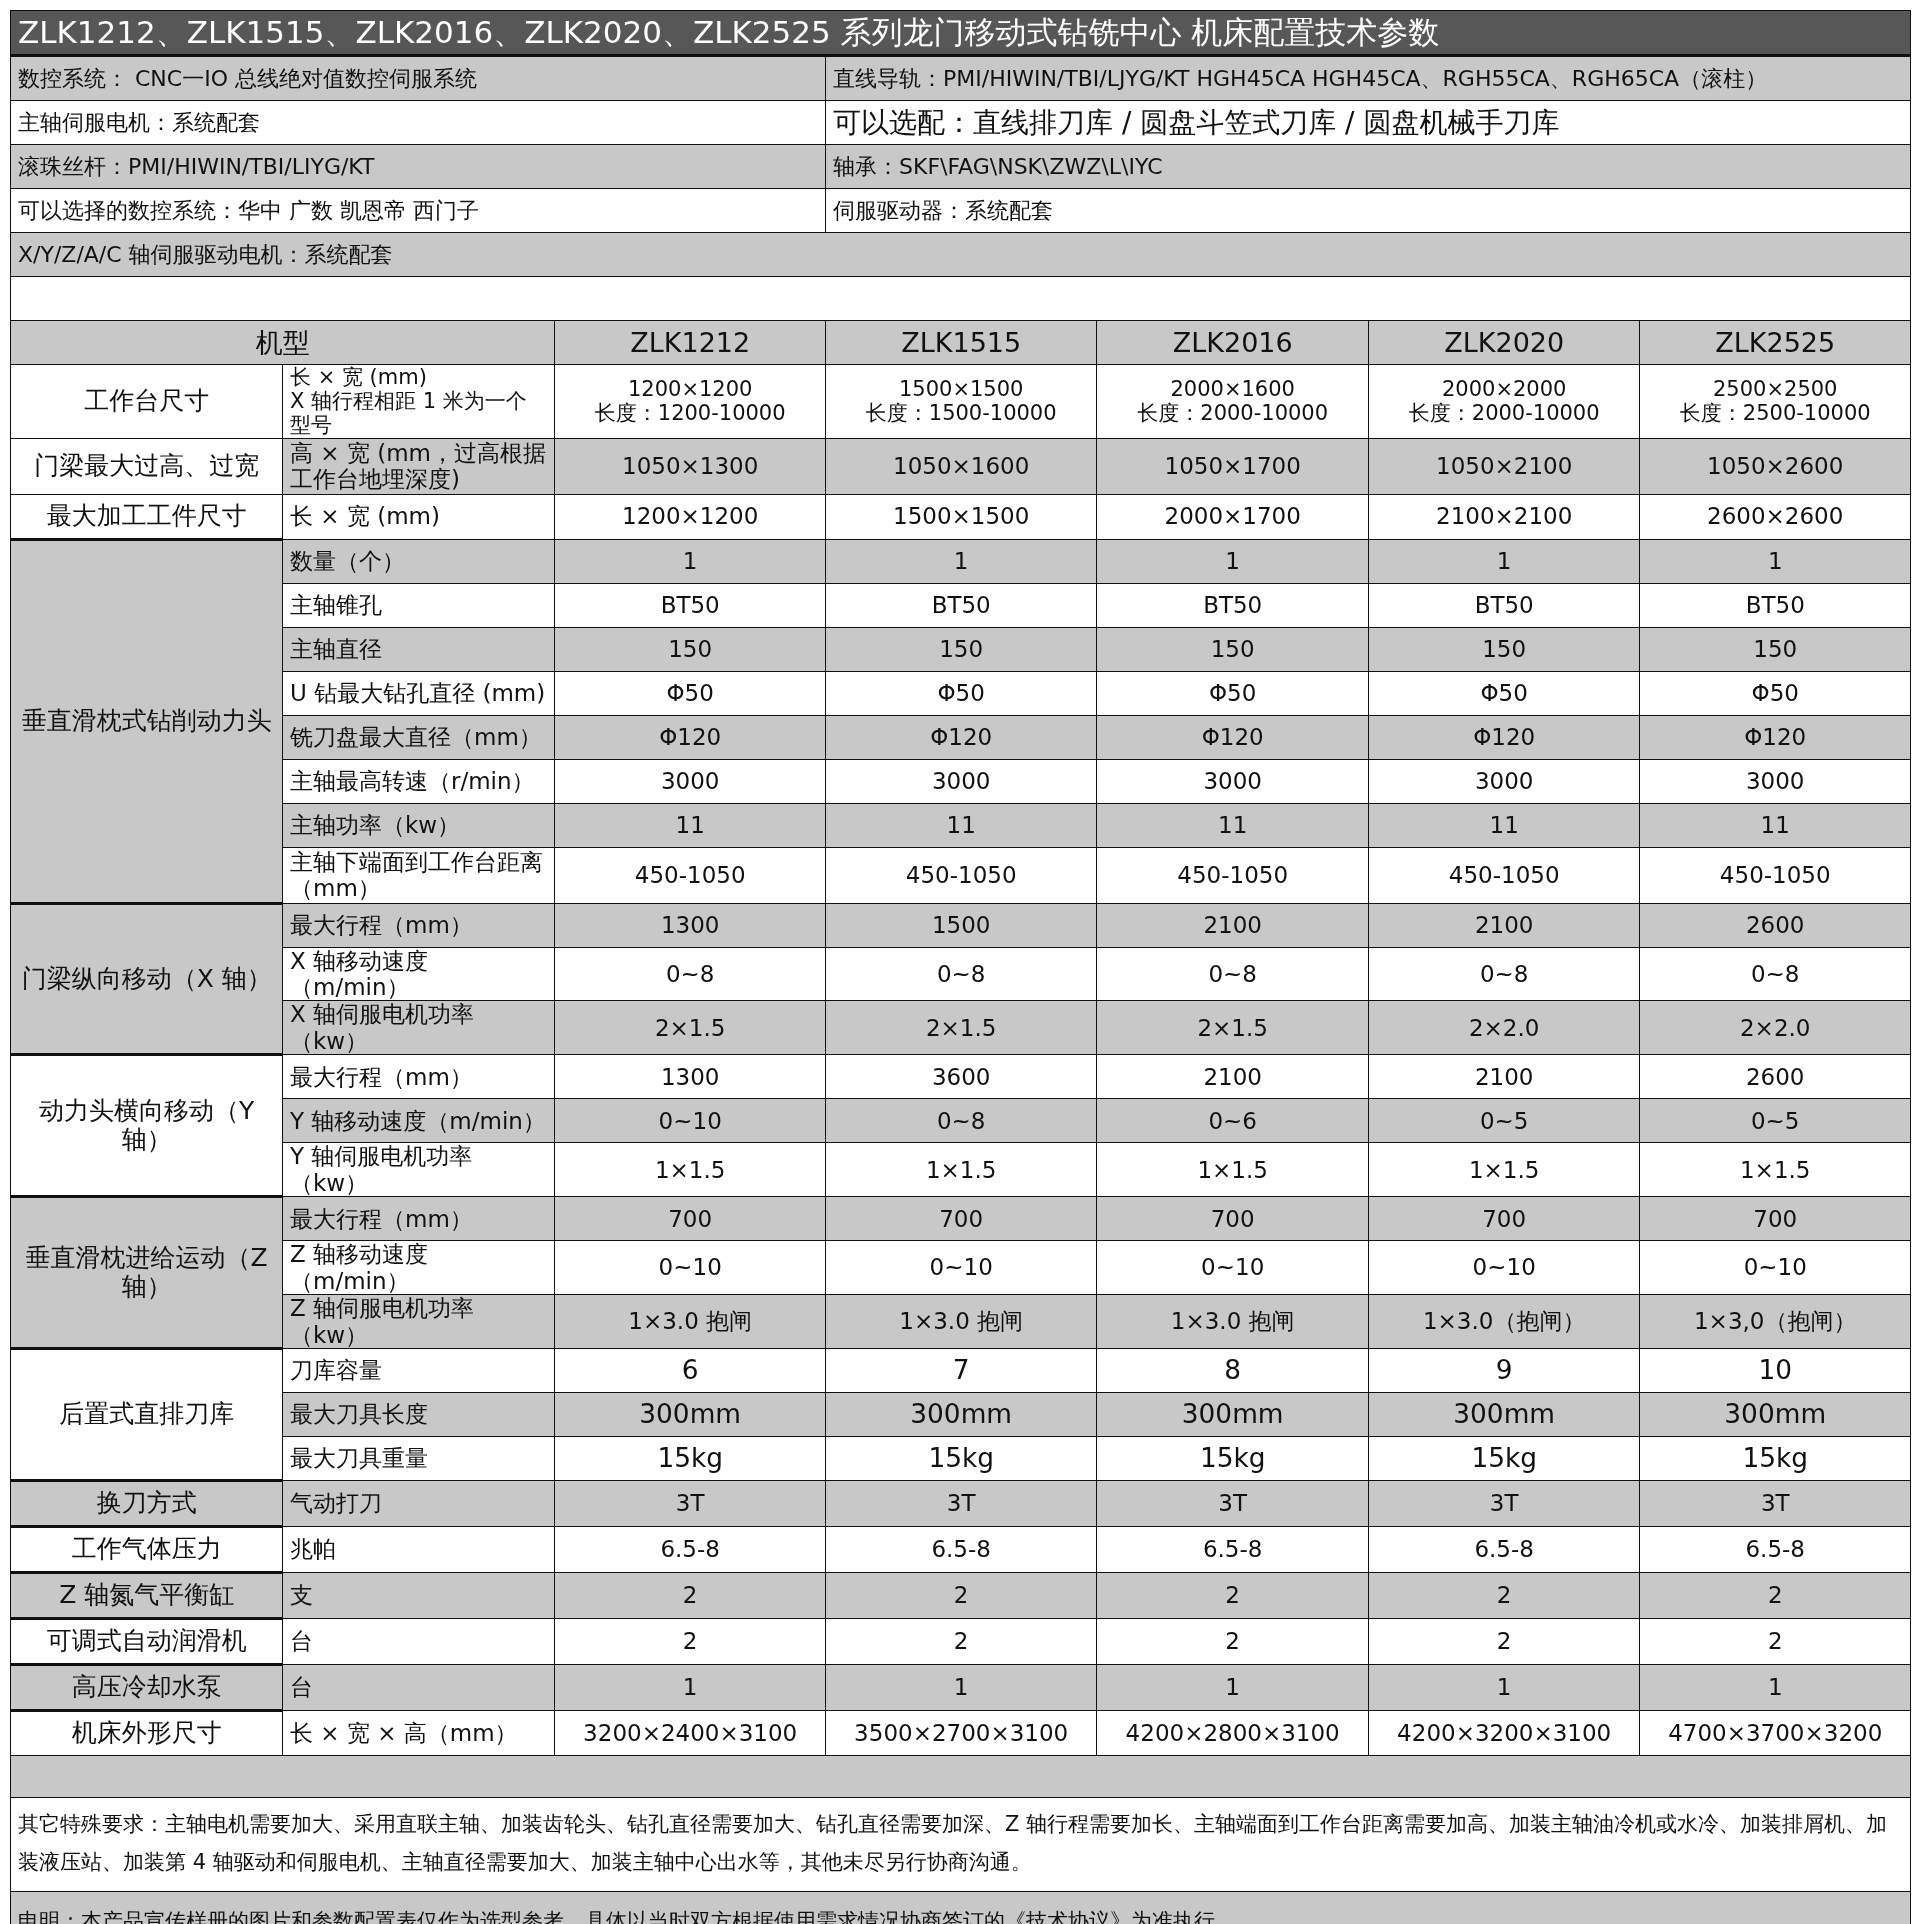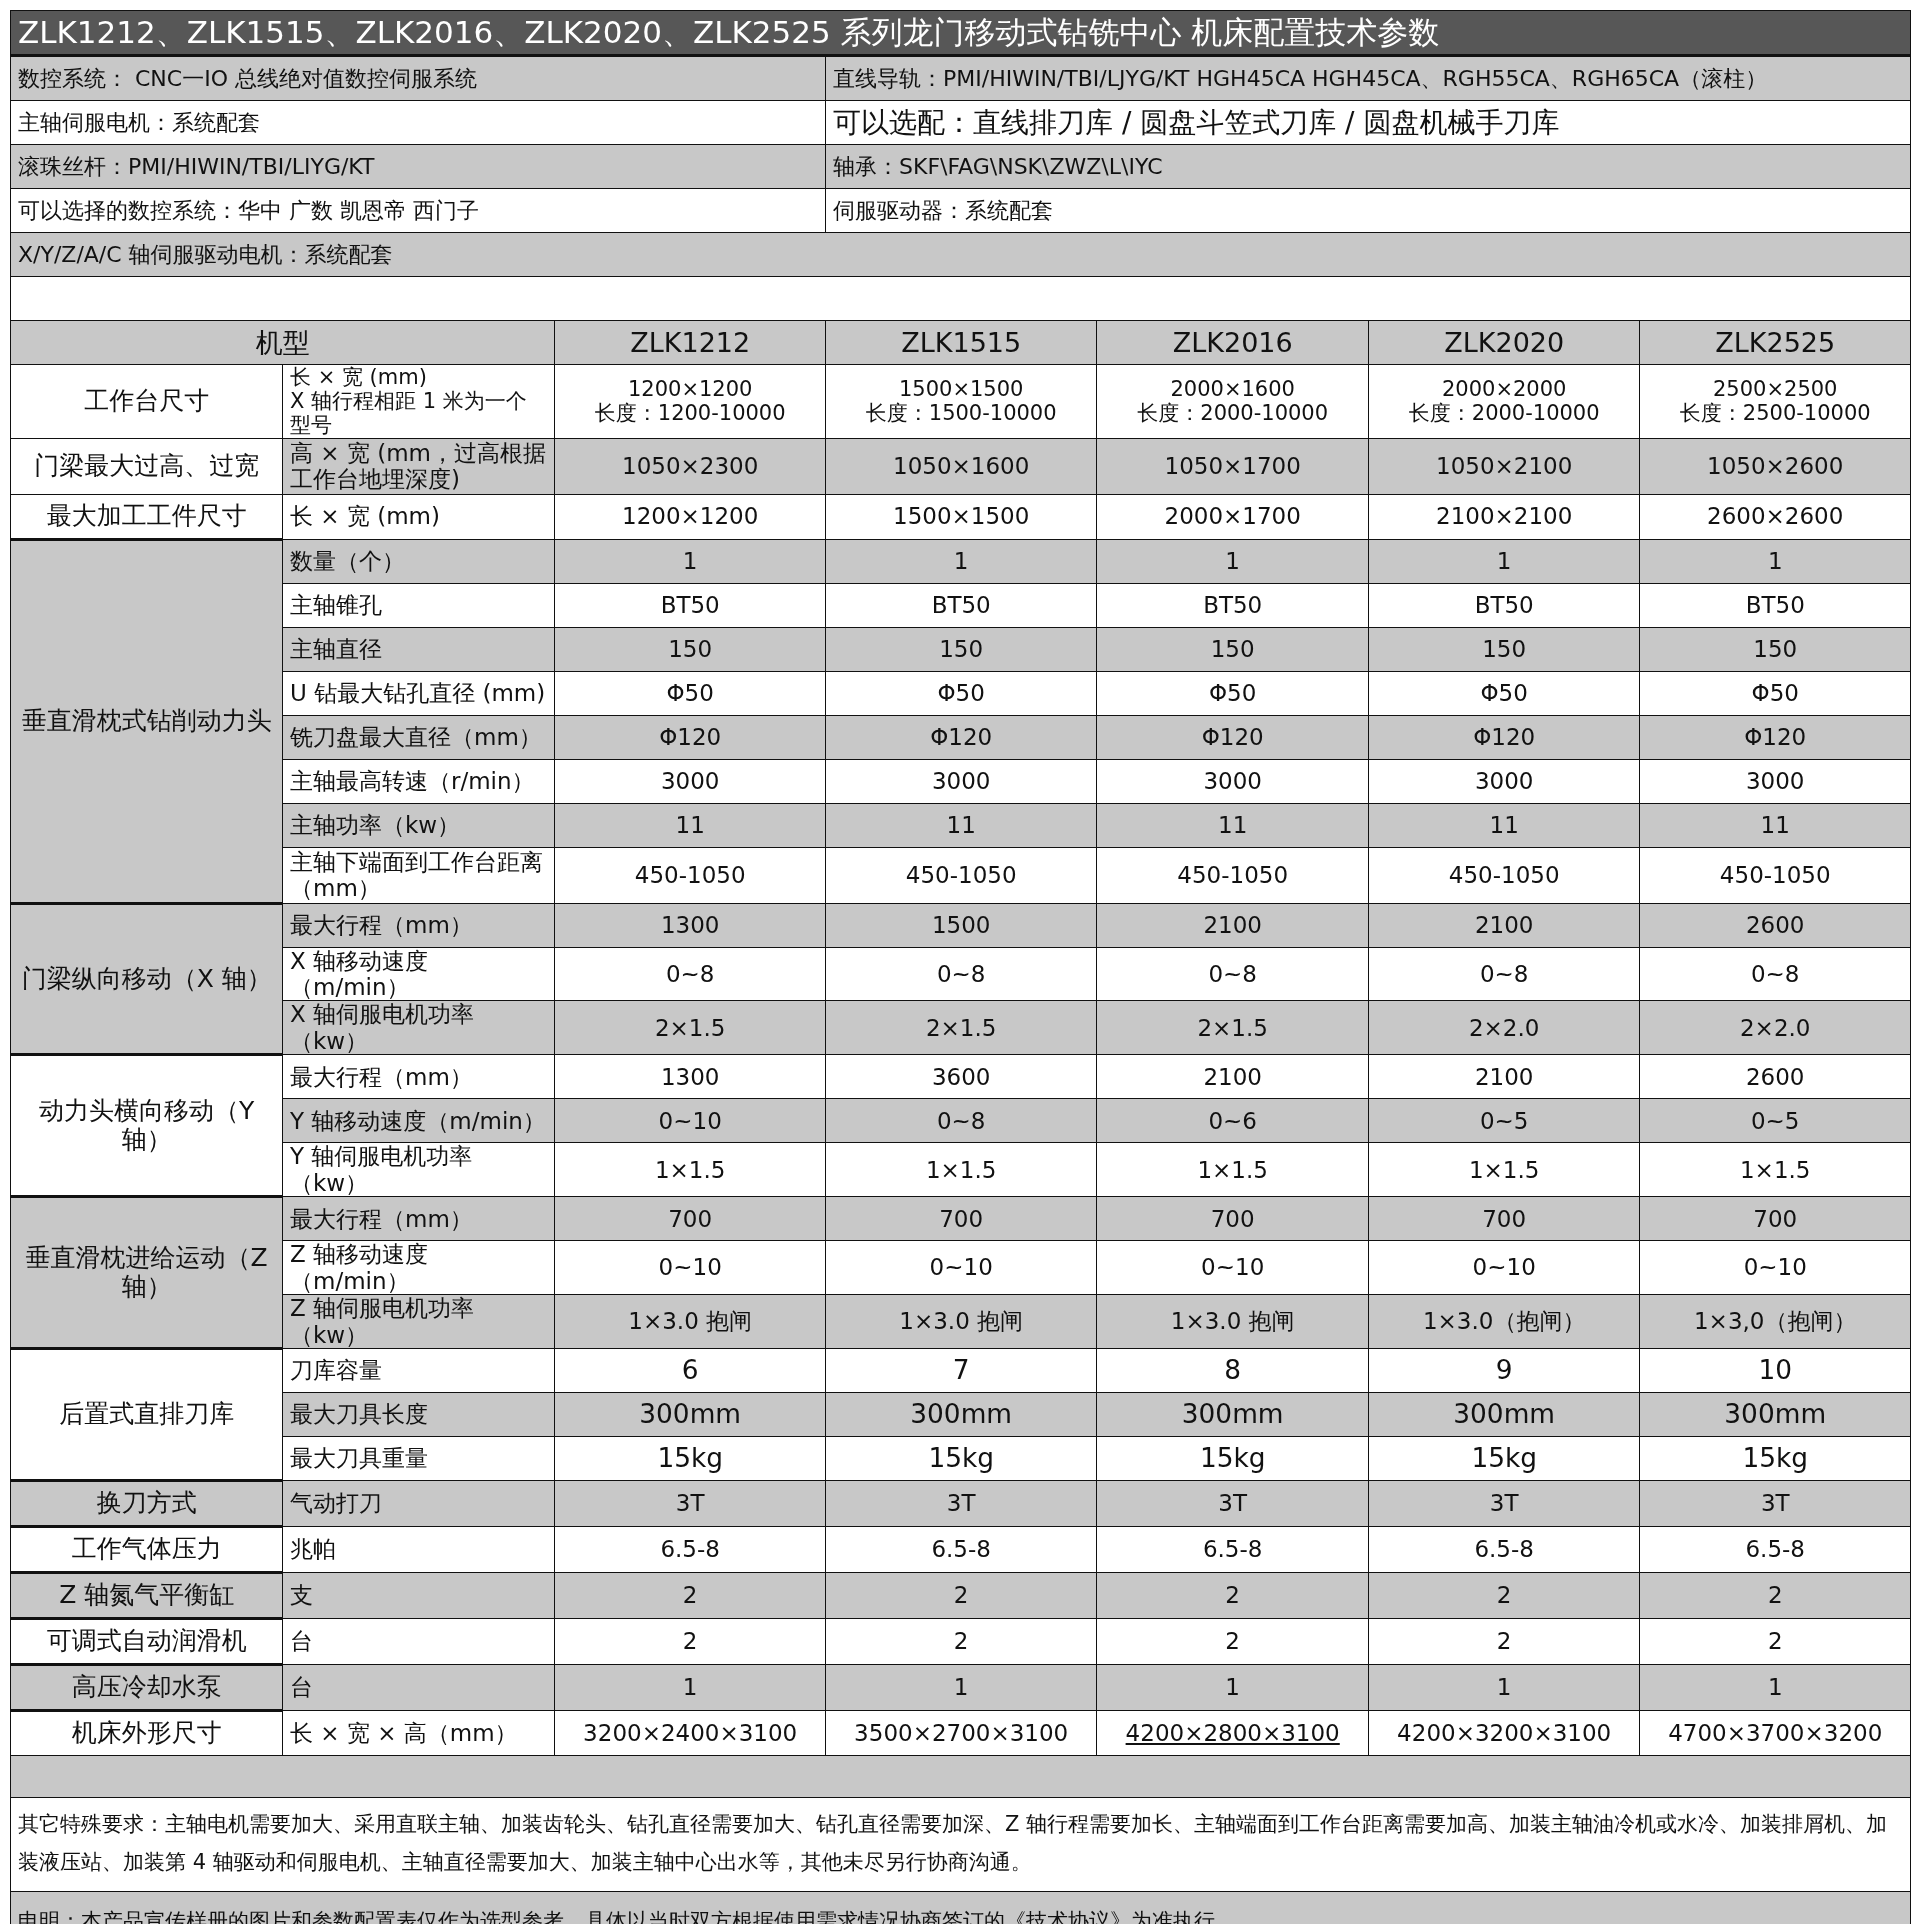--- a/index.html
+++ b/index.html
@@ -83,21 +83,21 @@
           <td class="c w" style="white-space: pre-line; font-size: 21px;">2000×1600
 长度：2000-10000</td>
           <td class="c w" style="white-space: pre-line; font-size: 21px;">2000×2000
 长度：2000-10000</td>
           <td class="c w" style="white-space: pre-line; font-size: 21px;">2500×2500
 长度：2500-10000</td>
         </tr>
         <tr class="r2">
           <td rowspan="1" class="grp w">门梁最大过高、过宽</td>
           <td class="g" style="white-space: pre-line;">高 × 宽 (mm，过高根据工作台地埋深度)</td>
-          <td class="c g" style="white-space: pre-line;">1050×2300</td>
+          <td class="c g" style="white-space: pre-line;">1050×1300</td>
           <td class="c g" style="white-space: pre-line;">1050×1600</td>
           <td class="c g" style="white-space: pre-line;">1050×1700</td>
           <td class="c g" style="white-space: pre-line;">1050×2100</td>
           <td class="c g" style="white-space: pre-line;">1050×2600</td>
         </tr>
         <tr class="r">
           <td rowspan="1" class="grp w">最大加工工件尺寸</td>
           <td class="w" style="white-space: pre-line;">长 × 宽 (mm)</td>
           <td class="c w" style="white-space: pre-line;">1200×1200</td>
           <td class="c w" style="white-space: pre-line;">1500×1500</td>
@@ -313,21 +313,21 @@
           <td class="c g" style="white-space: pre-line;">1</td>
           <td class="c g" style="white-space: pre-line;">1</td>
           <td class="c g" style="white-space: pre-line;">1</td>
           <td class="c g" style="white-space: pre-line;">1</td>
         </tr>
         <tr class="r">
           <td rowspan="1" class="grp w thick">机床外形尺寸</td>
           <td class="w" style="white-space: pre-line;">长 × 宽 × 高（mm）</td>
           <td class="c w" style="white-space: pre-line;">3200×2400×3100</td>
           <td class="c w" style="white-space: pre-line;">3500×2700×3100</td>
-          <td class="c w" style="white-space: pre-line; text-decoration: underline;">4200×2800×3100</td>
+          <td class="c w" style="white-space: pre-line;">4200×2800×3100</td>
           <td class="c w" style="white-space: pre-line;">4200×3200×3100</td>
           <td class="c w" style="white-space: pre-line;">4700×3700×3200</td>
         </tr>
       </tbody>
   <tbody>
     <tr class="g">
           <td colspan="7" style="height:41px"></td>
         </tr>
     <tr class="notes w">
           <td colspan="7">其它特殊要求：主轴电机需要加大、采用直联主轴、加装齿轮头、钻孔直径需要加大、钻孔直径需要加深、Z 轴行程需要加长、主轴端面到工作台距离需要加高、加装主轴油冷机或水冷、加装排屑机、加装液压站、加装第 4 轴驱动和伺服电机、主轴直径需要加大、加装主轴中心出水等，其他未尽另行协商沟通。</td>

